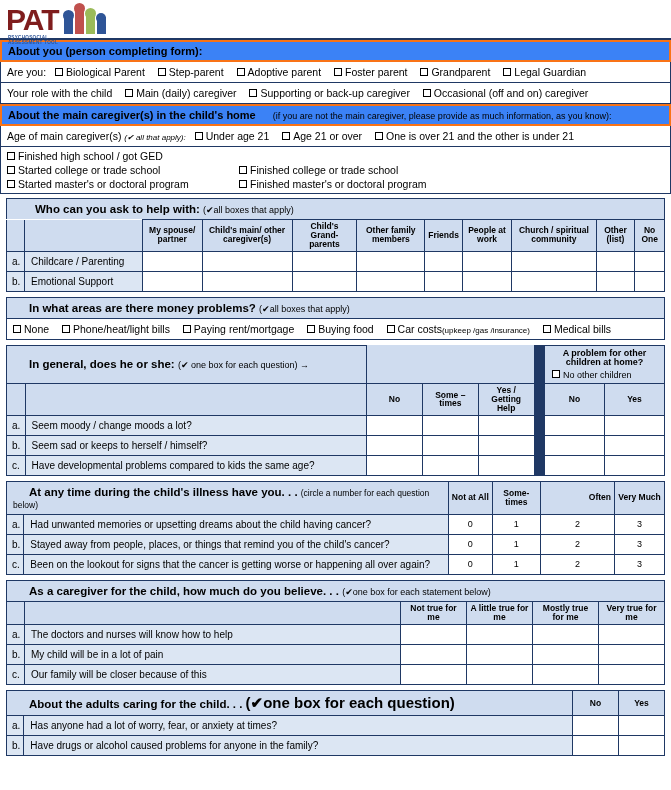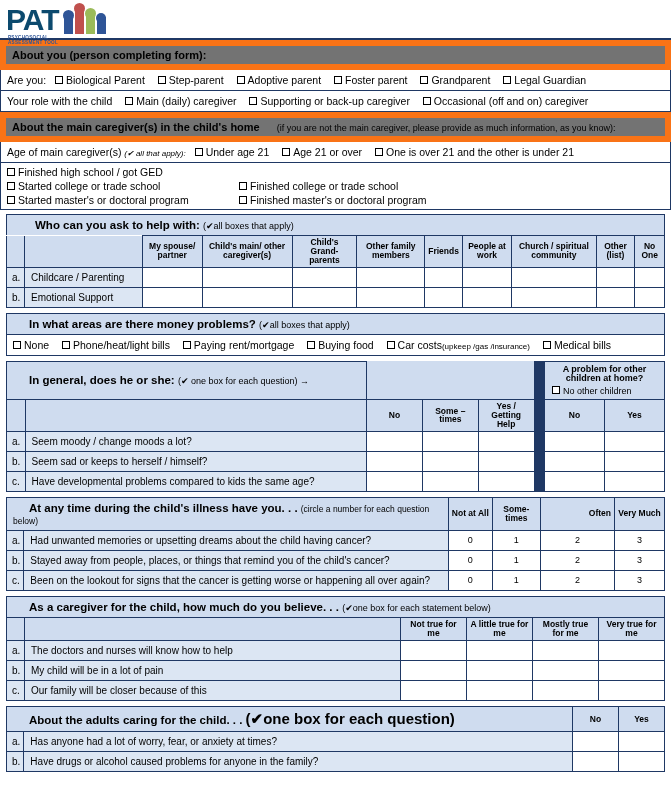--- a/index.html
+++ b/index.html
@@ -9,31 +9,31 @@
     font-family: "Liberation Sans", sans-serif;
     font-size: 10.5px;
     color: #000;
     background: #fff;
   }
   .page { width:671px; height:790px; position:relative; }
 
   
   .logo-row { height:38px; position:relative; padding-left:6px; }
   .logo { position:absolute; left:6px; top:2px; display:flex; align-items:flex-end; }
-  .logo-pat { font-family:"Liberation Sans", sans-serif; font-weight:bold; font-size:30px; color:#0c4a6e; letter-spacing:-1px; line-height:28px; }
+  .logo-pat { font-family:"Liberation Sans", sans-serif; font-weight:bold; font-size:30px; color:#7f1d1d; letter-spacing:-1px; line-height:28px; }
   .logo-sub { font-size:4.6px; color:#2f5597; letter-spacing:.3px; position:absolute; left:2px; top:29px; font-weight:bold;}
   .logo-people { margin-left:3px; position:relative; width:48px; height:32px; }
   .bar { position:absolute; bottom:0; width:9px; background:#2f5597; }
   .head { position:absolute; border-radius:50%; }
 
   .rule { border-top:2px solid #1f3864; }
 
   
   .band {
-    background:#737373; border:6px solid #f97316; font-weight:bold; font-size:11px;
+    background:#3b82f6; border:2px solid #f97316; font-weight:bold; font-size:11px;
     padding:3px 6px;
   }
   .band .note { font-weight:normal; font-size:9px;padding-left:14px; }
   .row { border-left:1px solid #1f3864; border-right:1px solid #1f3864; border-bottom:1px solid #1f3864; padding:4px 6px; }
   .white { background:#fff; }
 
   .cb { display:inline-block; width:8px; height:8px; border:1px solid #000; background:#fff; vertical-align:middle; margin-right:3px; position:relative; top:-1px;}
   .opt { display:inline-block; margin-right:10px; white-space:nowrap; }
   .tiny { font-size:8px; }
   .ital { font-style:italic; }

